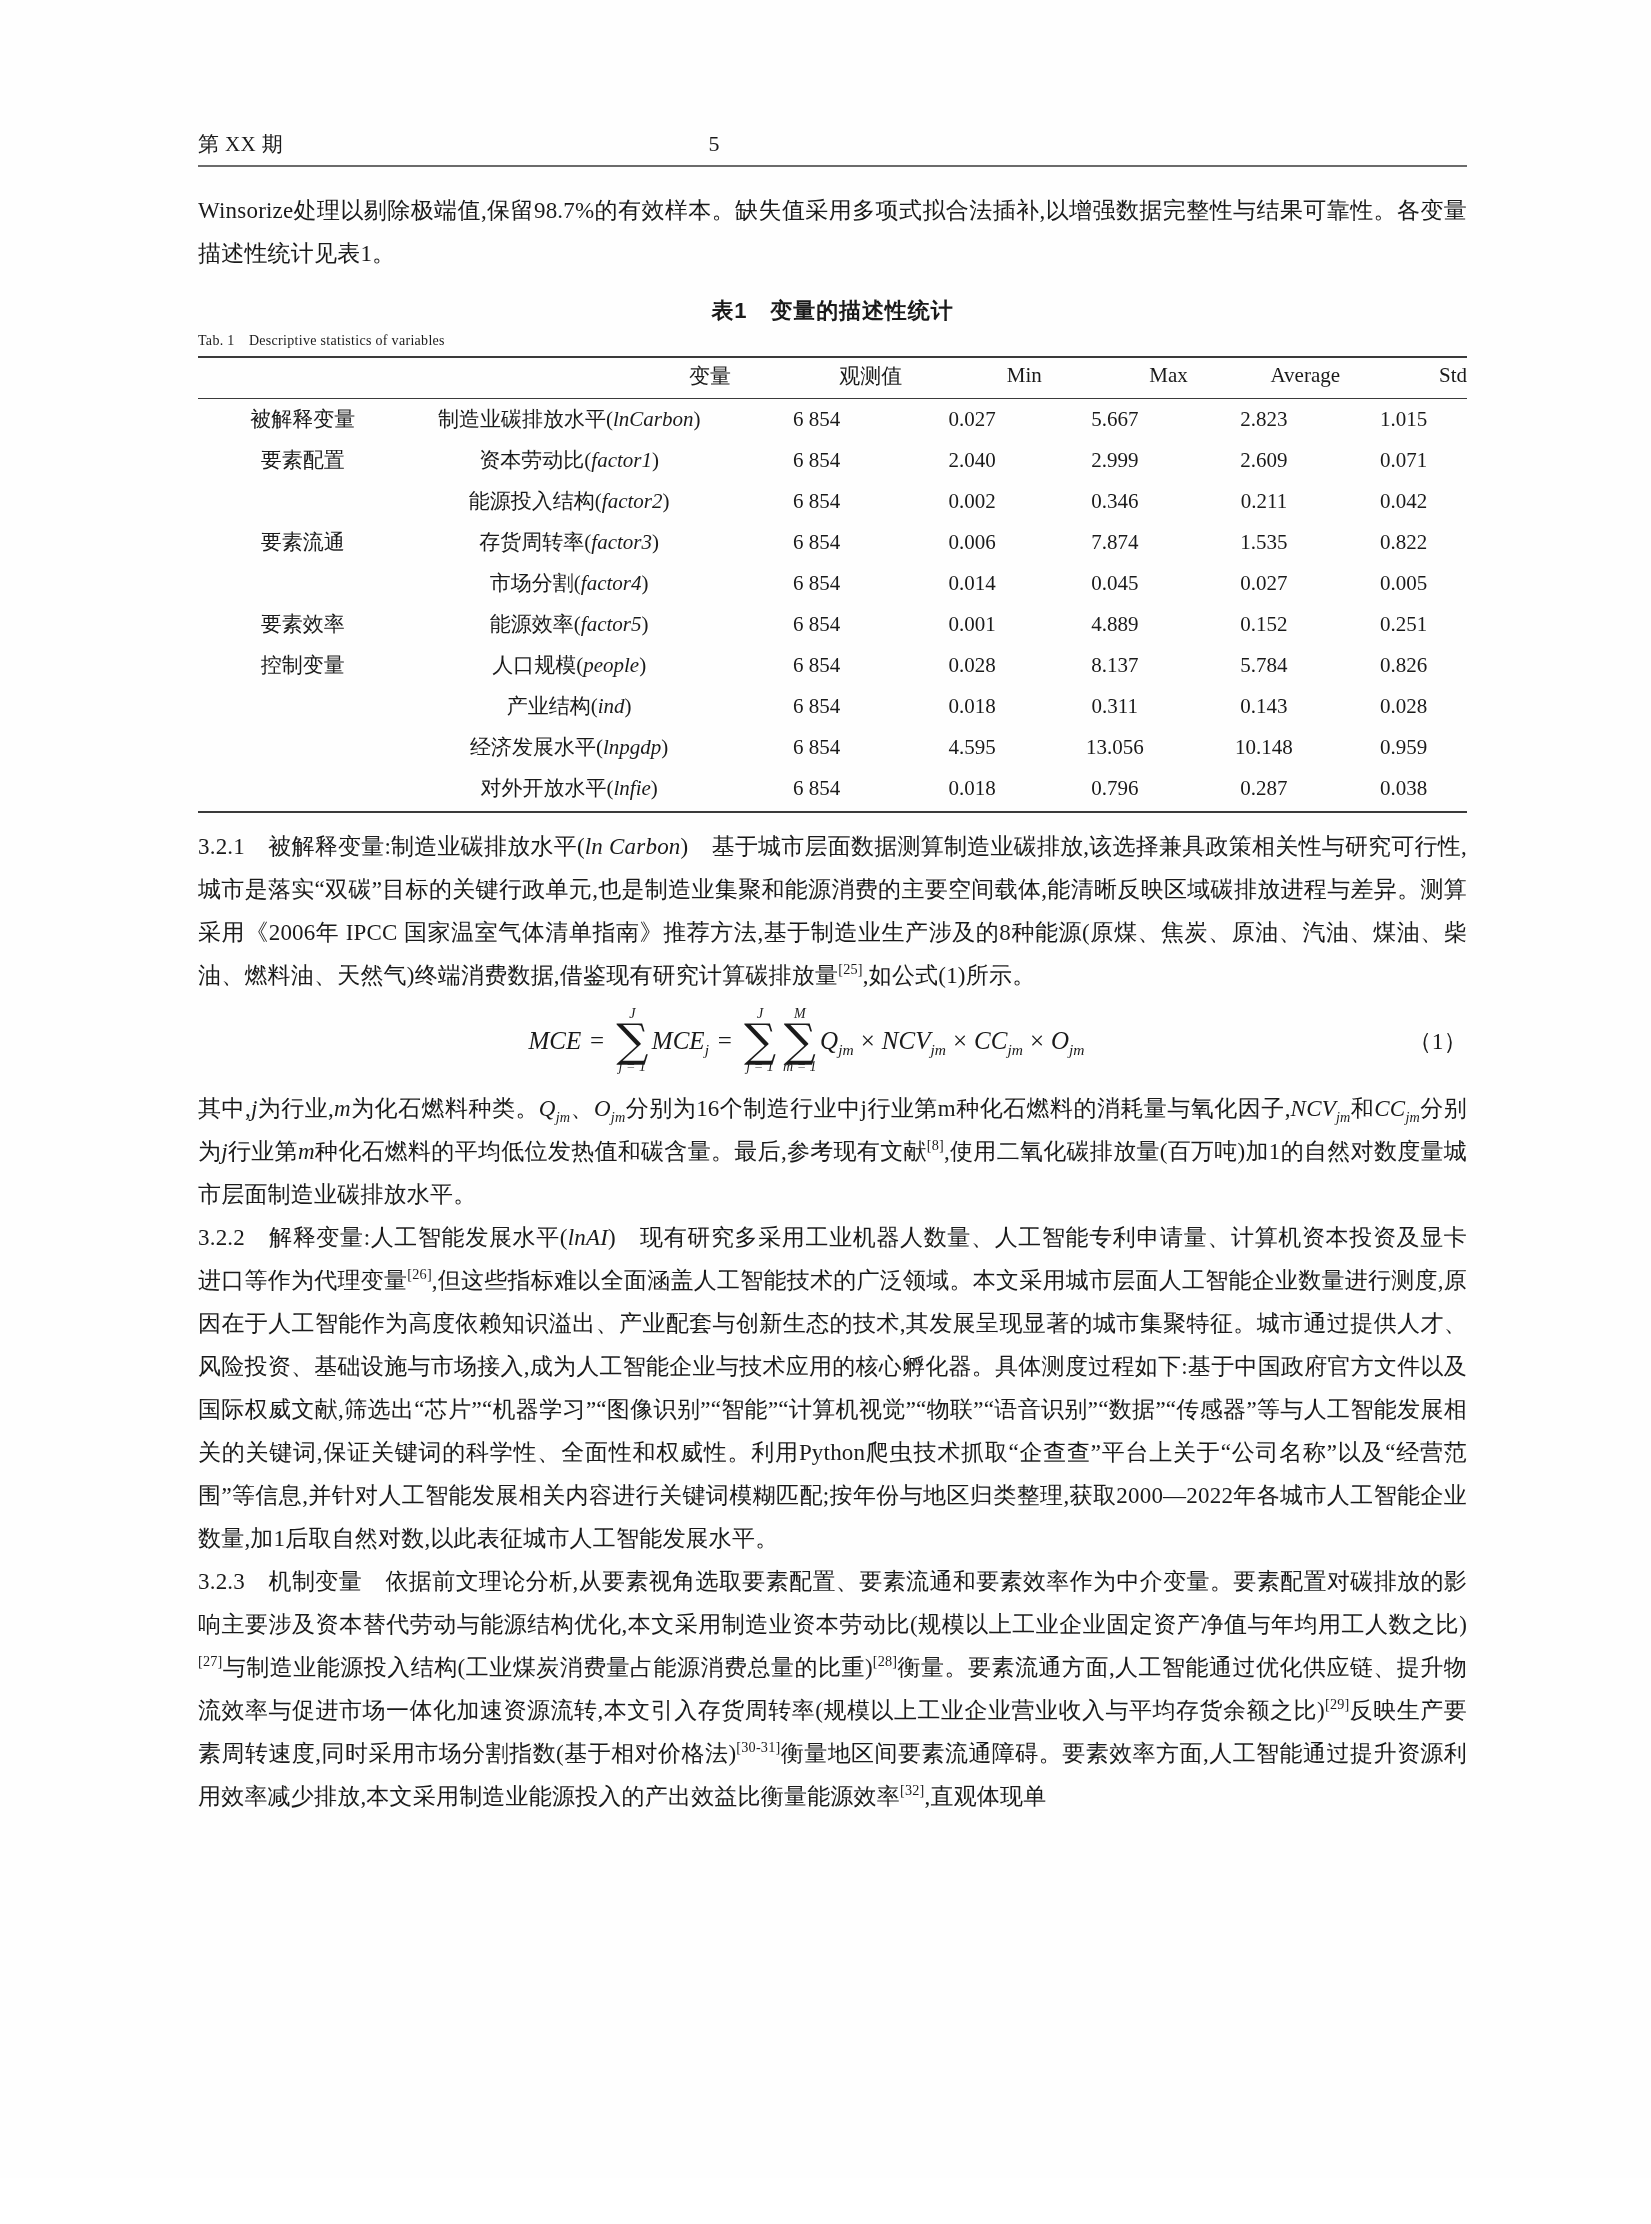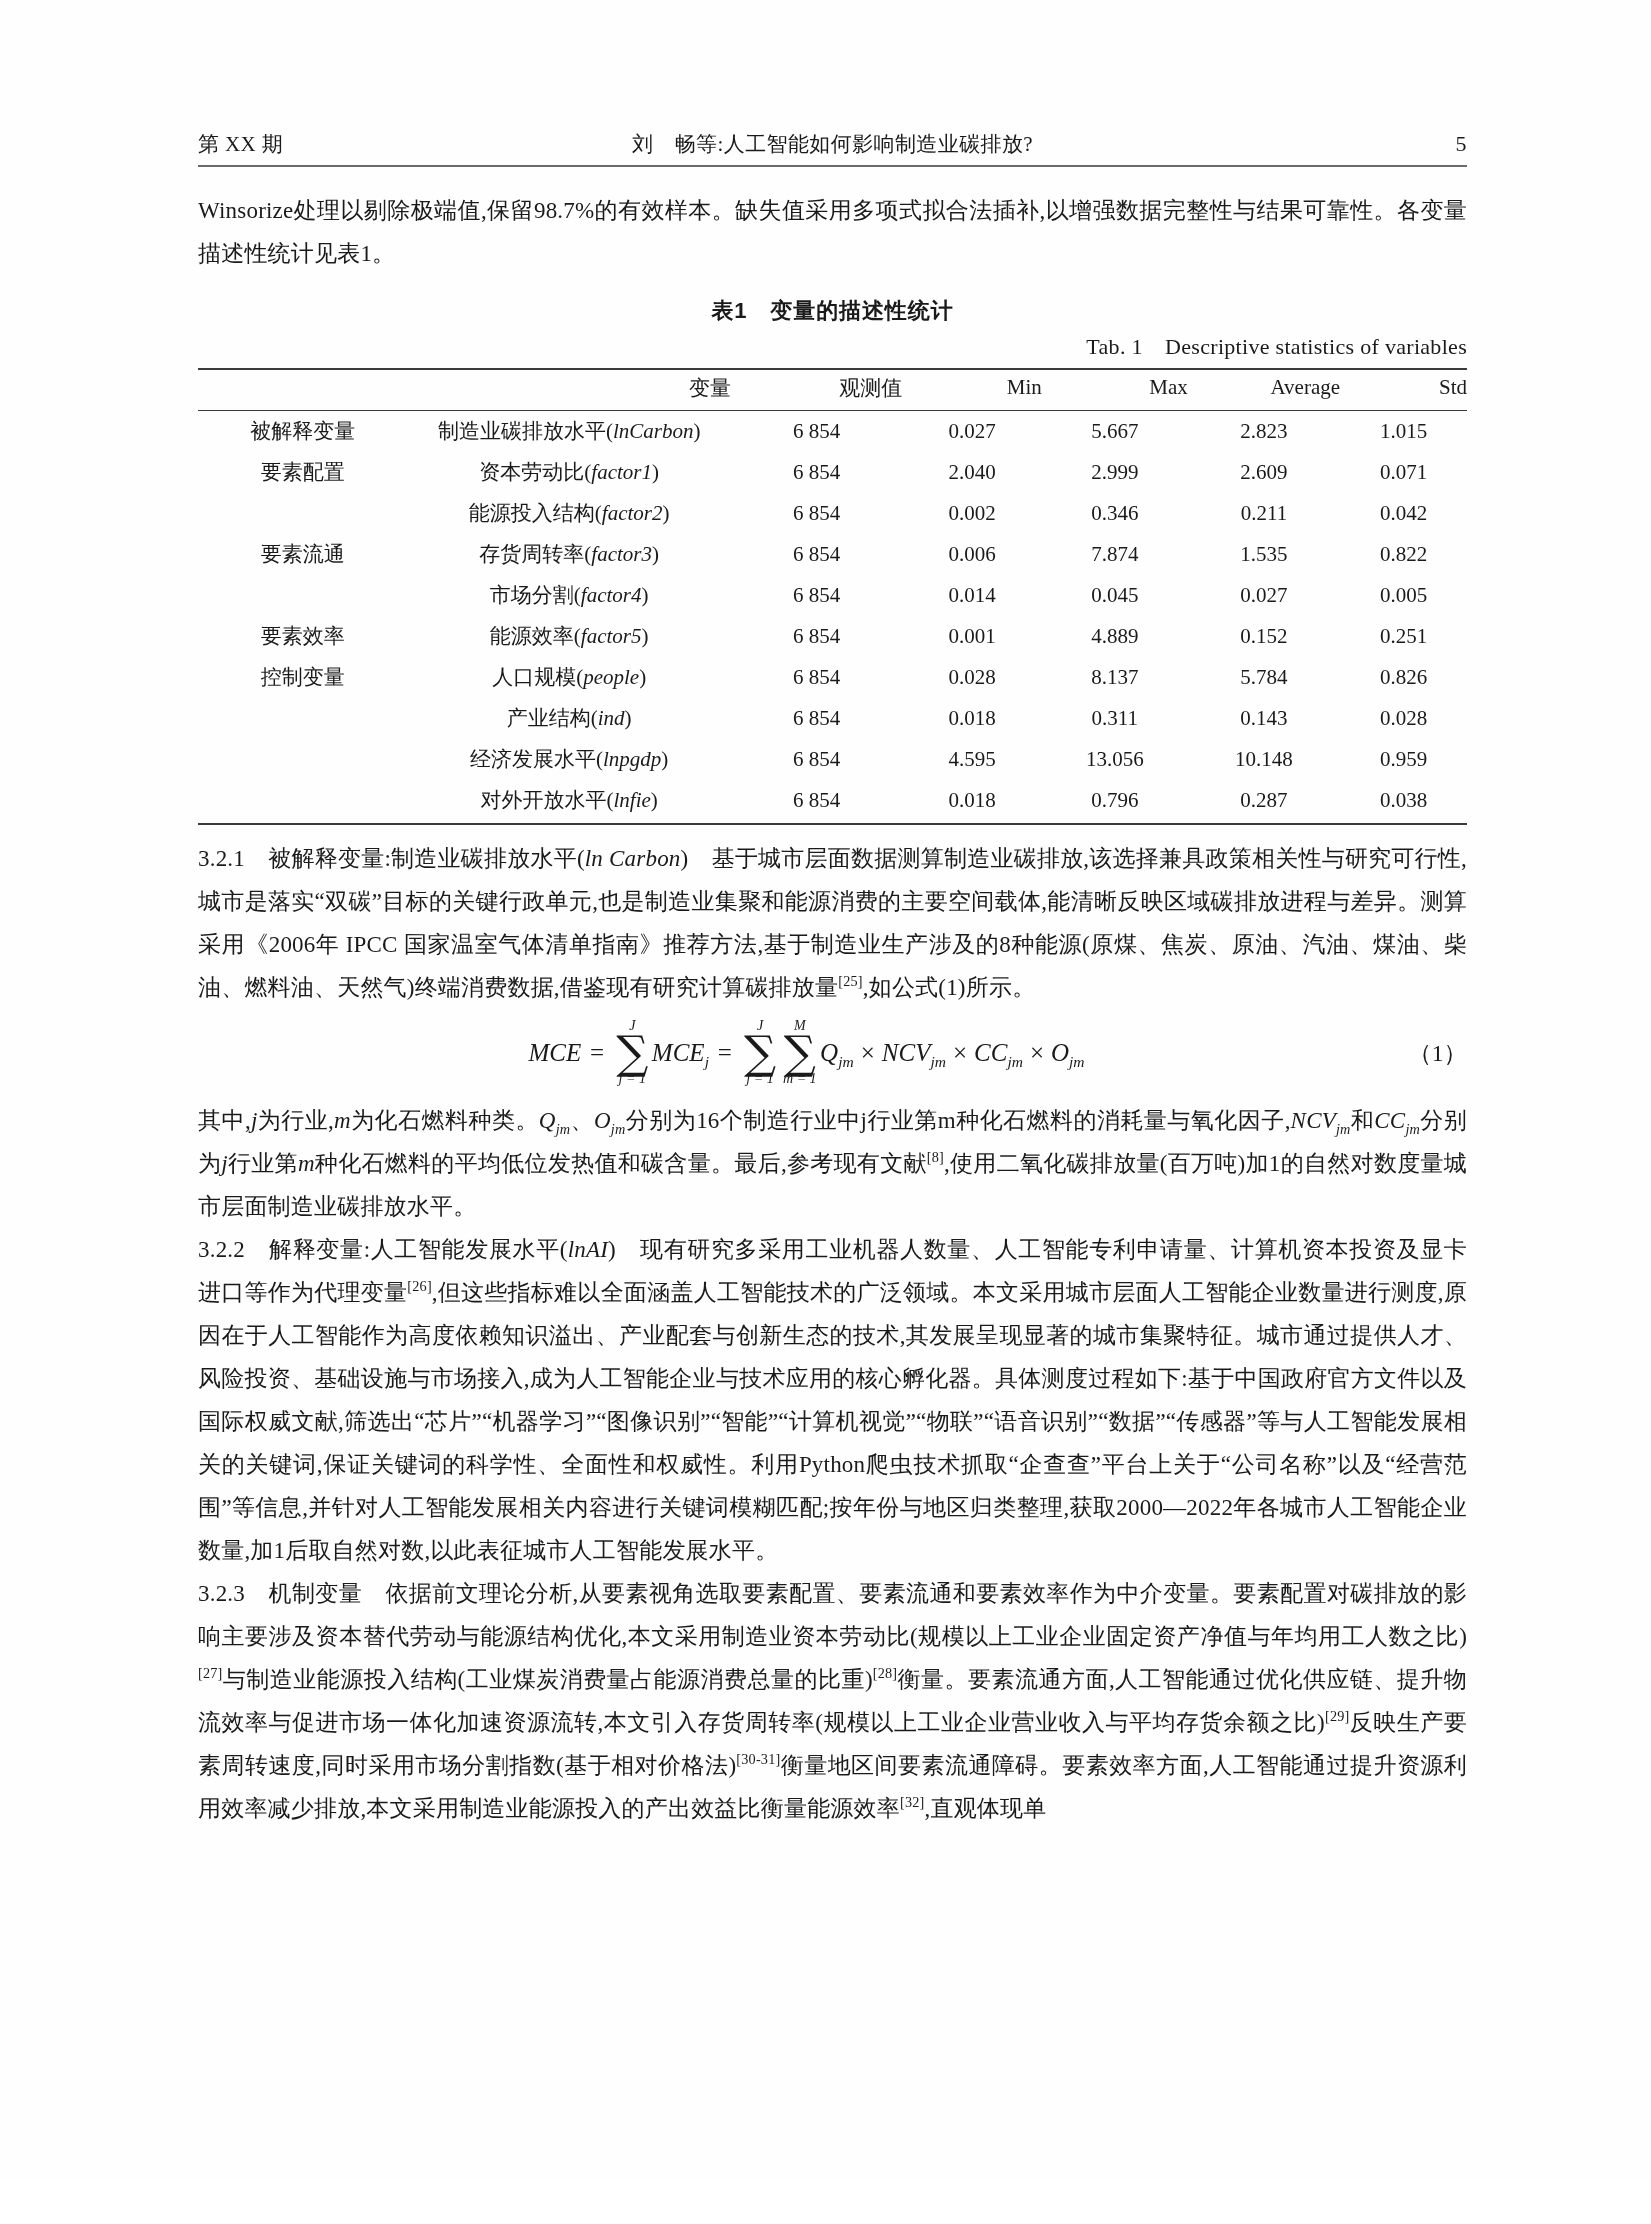--- a/index.html
+++ b/index.html
@@ -67,22 +67,22 @@
   .table-block { margin-top: 21px; margin-bottom: 12px; }
   .tab-title-cn {
     text-align: center;
     font-size: 22px;
     font-weight: bold;
     font-family: "Liberation Sans", sans-serif;
     letter-spacing: 0.9px;
     margin-bottom: 6px;
   }
   .tab-title-en {
-    text-align: right;
-    font-size: 22px;
+    text-align: left;
+    font-size: 14px;
     letter-spacing: 0.3px;
     margin-bottom: 5.2px;
   }
   table.stat {
     width: 100%;
     border-collapse: collapse;
     font-size: 21px;
   }
   table.stat thead th {
     font-weight: normal;
@@ -157,21 +157,20 @@
   .eqsign { font-style: normal; margin: 0 8.7px; }
 </style>
 </head>
 <body>
 
 <div class="page">
   <div class="content">
 
     <div class="runhead">
       <div class="runhead-left">第 XX 期</div>
-      <div class="runhead-center">刘　畅等:人工智能如何影响制造业碳排放?</div>
       <div class="runhead-right">5</div>
     </div>
     <div class="runhead-rule"></div>
 
     <p class="para"><span>Winsorize处理以剔除极端值,保留98.7%的有效样本。缺失值采用多项式拟合法插补,以增强数据完整</span><span>性与结果可靠性。各变量描述性统计见表1。</span></p>
 
     <div class="table-block">
       <div class="tab-title-cn">表1　变量的描述性统计</div>
       <div class="tab-title-en">Tab. 1　Descriptive statistics of variables</div>
 

